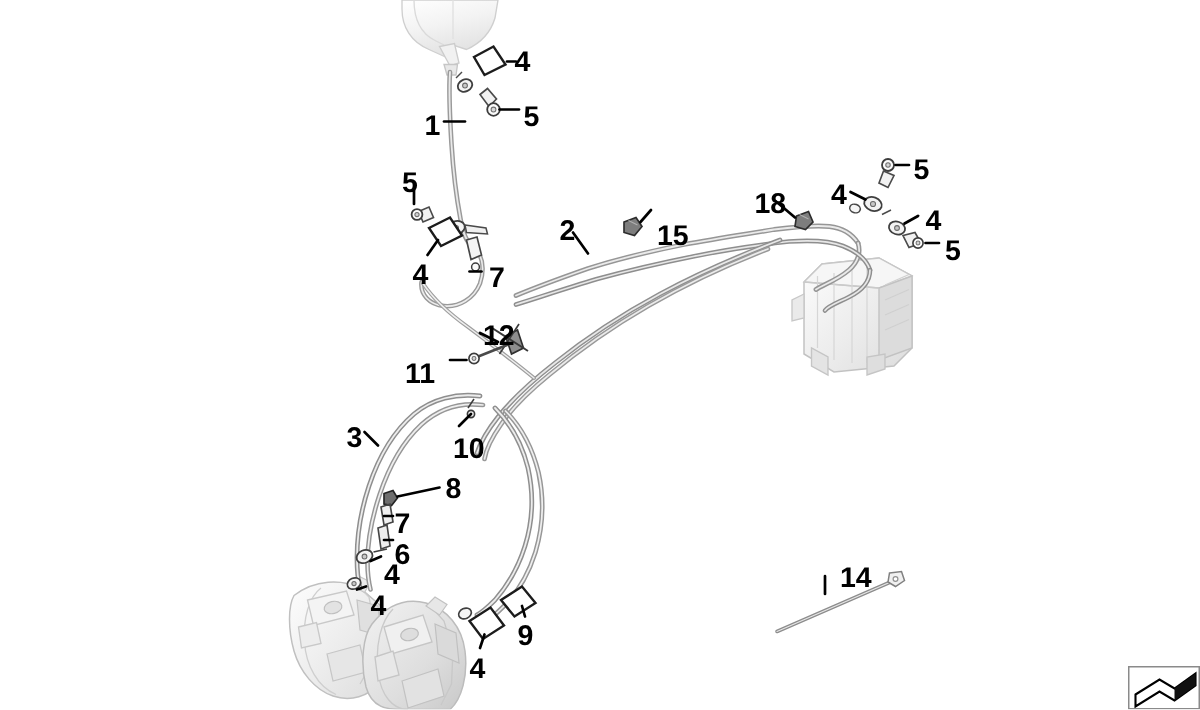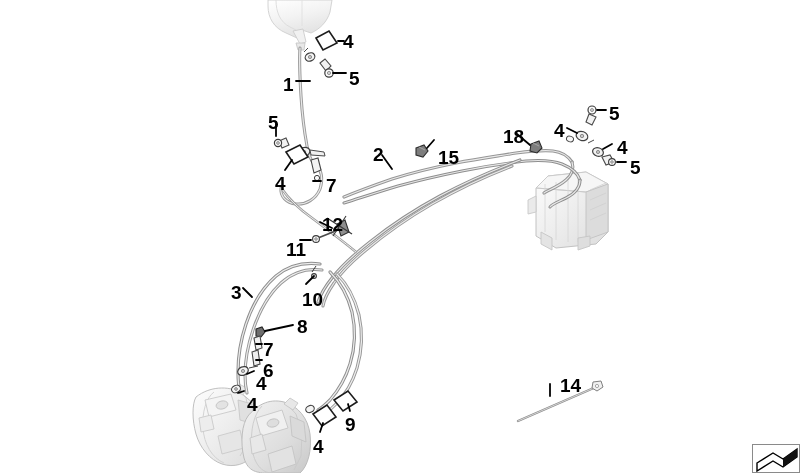--- a/index.html
+++ b/index.html
@@ -367,21 +367,21 @@
   <div class="callout-label" style="left:275px; top:174px;">4</div>
   <div class="callout-label" style="left:326px; top:176px;">7</div>
   <div class="callout-label" style="left:373px; top:145px;">2</div>
   <div class="callout-label" style="left:438px; top:132px;margin-top:16px;">15</div>
   <div class="callout-label" style="left:503px; top:127px;">18</div>
   <div class="callout-label" style="left:609px; top:104px;">5</div>
   <div class="callout-label" style="left:554px; top:121px;">4</div>
   <div class="callout-label" style="left:617px; top:138px;">4</div>
   <div class="callout-label" style="left:630px; top:158px;">5</div>
   <div class="callout-label" style="left:308px; top:215px;margin-left:14px;">12</div>
-  <div class="callout-label" style="left:286px; top:240px;">11</div>
+  <div class="callout-label" style="left:270px; top:240px;">11</div>
   <div class="callout-label" style="left:231px; top:283px;">3</div>
   <div class="callout-label" style="left:279px; top:290px;margin-left:23px;">10</div>
   <div class="callout-label" style="left:297px; top:317px;">8</div>
   <div class="callout-label" style="left:263px; top:340px;">7</div>
   <div class="callout-label" style="left:263px; top:361px;">6</div>
   <div class="callout-label" style="left:256px; top:374px;">4</div>
   <div class="callout-label" style="left:247px; top:395px;">4</div>
   <div class="callout-label" style="left:345px; top:415px;">9</div>
   <div class="callout-label" style="left:313px; top:437px;">4</div>
   <div class="callout-label" style="left:560px; top:376px;">14</div>

